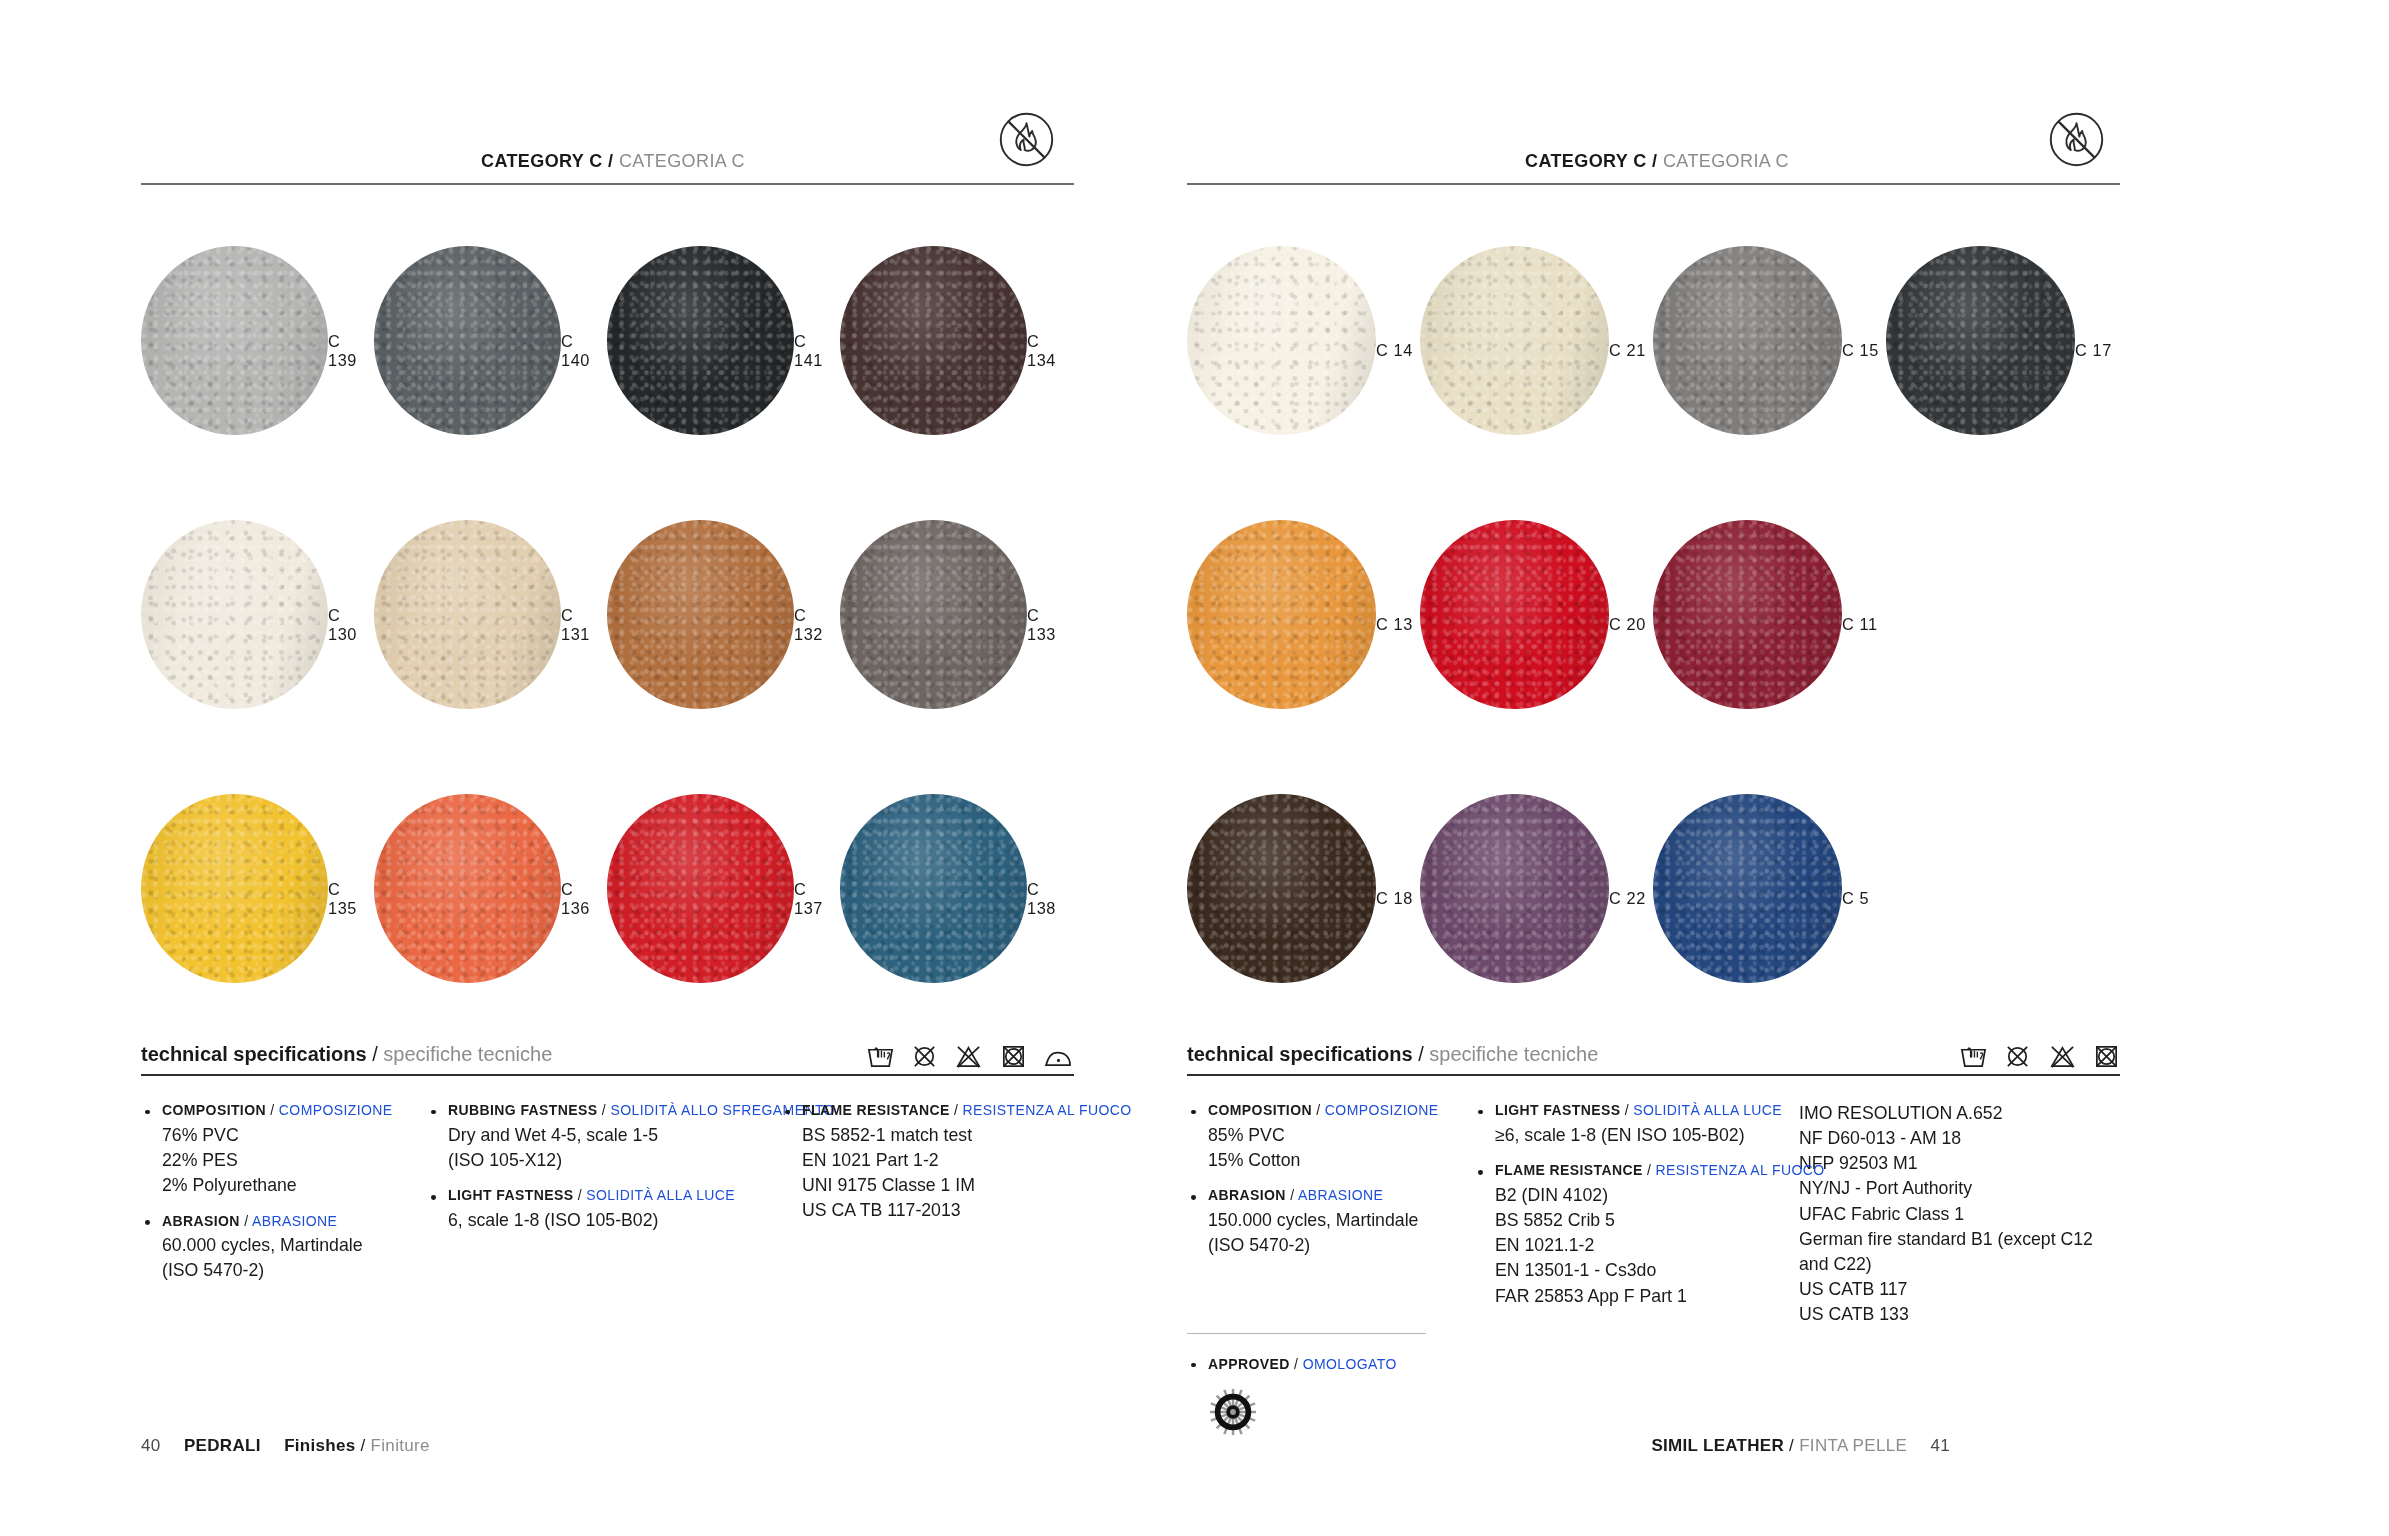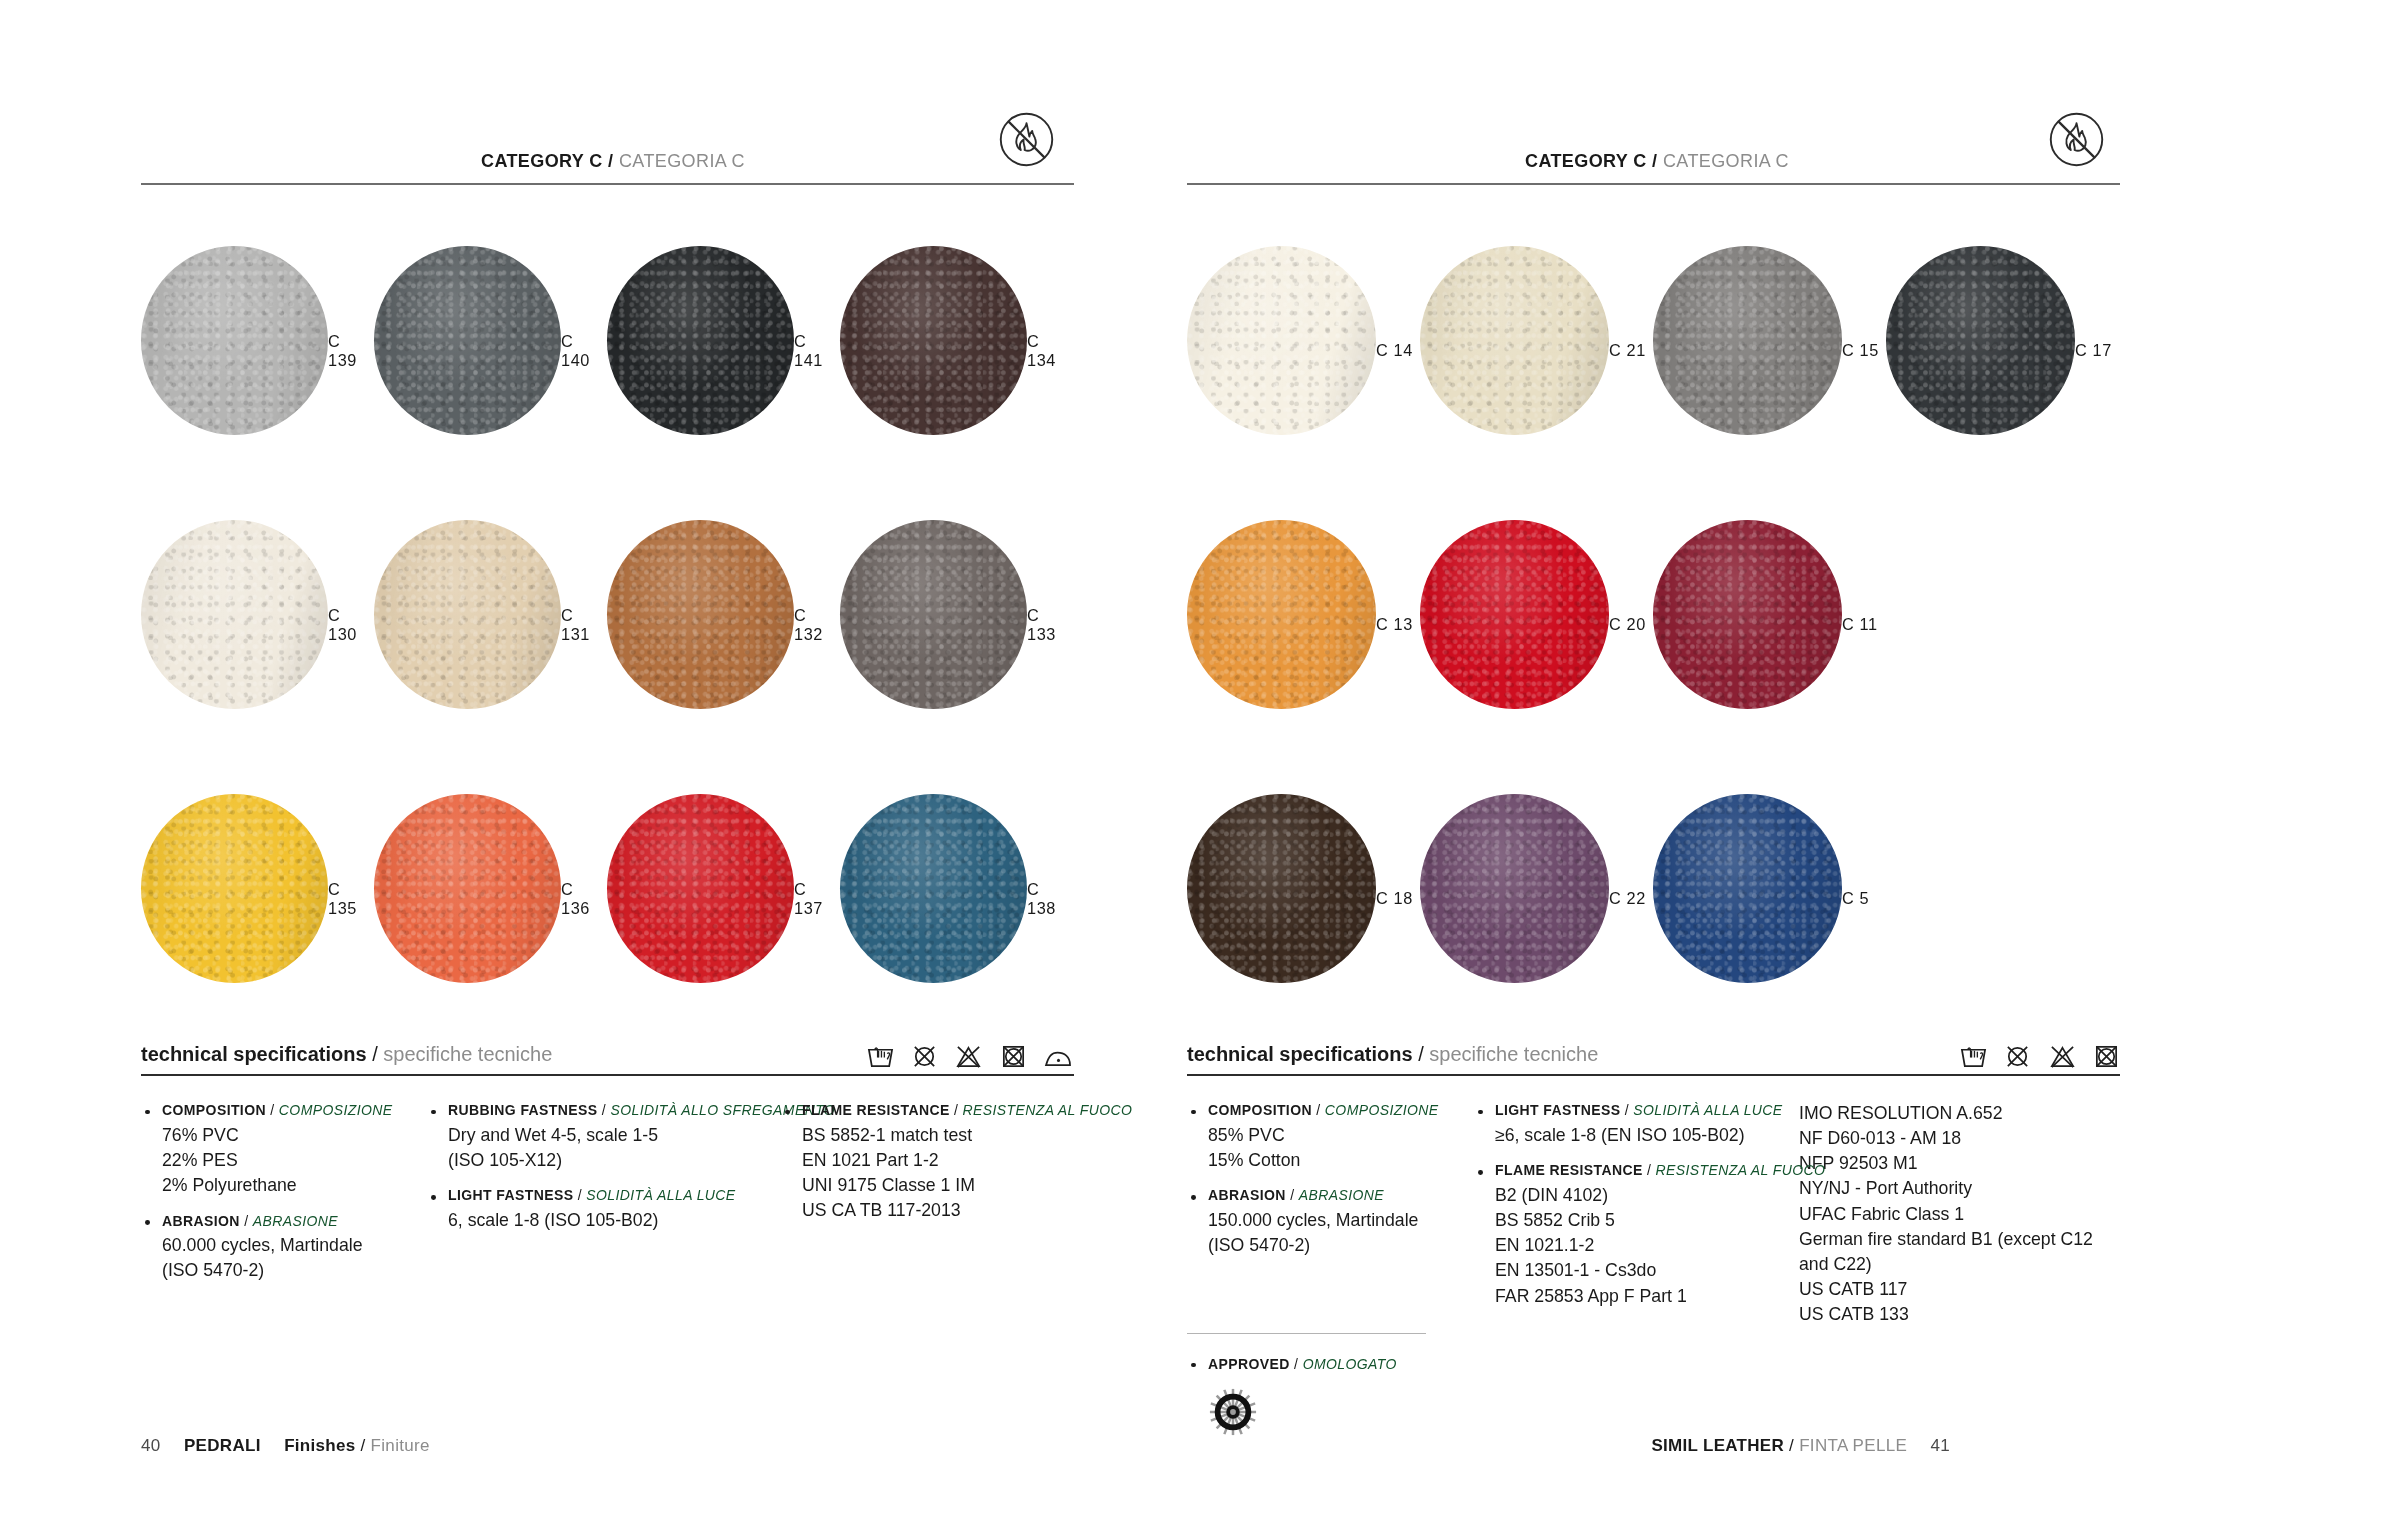--- a/index.html
+++ b/index.html
@@ -167,21 +167,21 @@
   }
   .spec-term {
     font-size: 14px;
     letter-spacing: 0.4px;
     line-height: 1.35;
     margin-bottom: 2.9px;
     white-space: nowrap;
   }
   .spec-term .en { font-weight: bold; color: #1a1a1a; }
   .spec-term .sep { color: #1a1a1a; }
-  .spec-term .it { color: #14532d; font-style: italic; }
+  .spec-term .it { color: #1d4ed8; }
   .spec-line {
     font-size: 17.7px;
     line-height: 1.42;
     color: #1a1a1a;
   }
 
   .plain-list { margin-top: 0; }
   .plain-list .spec-line { font-size: 17.7px; line-height: 1.42; }
 
   

